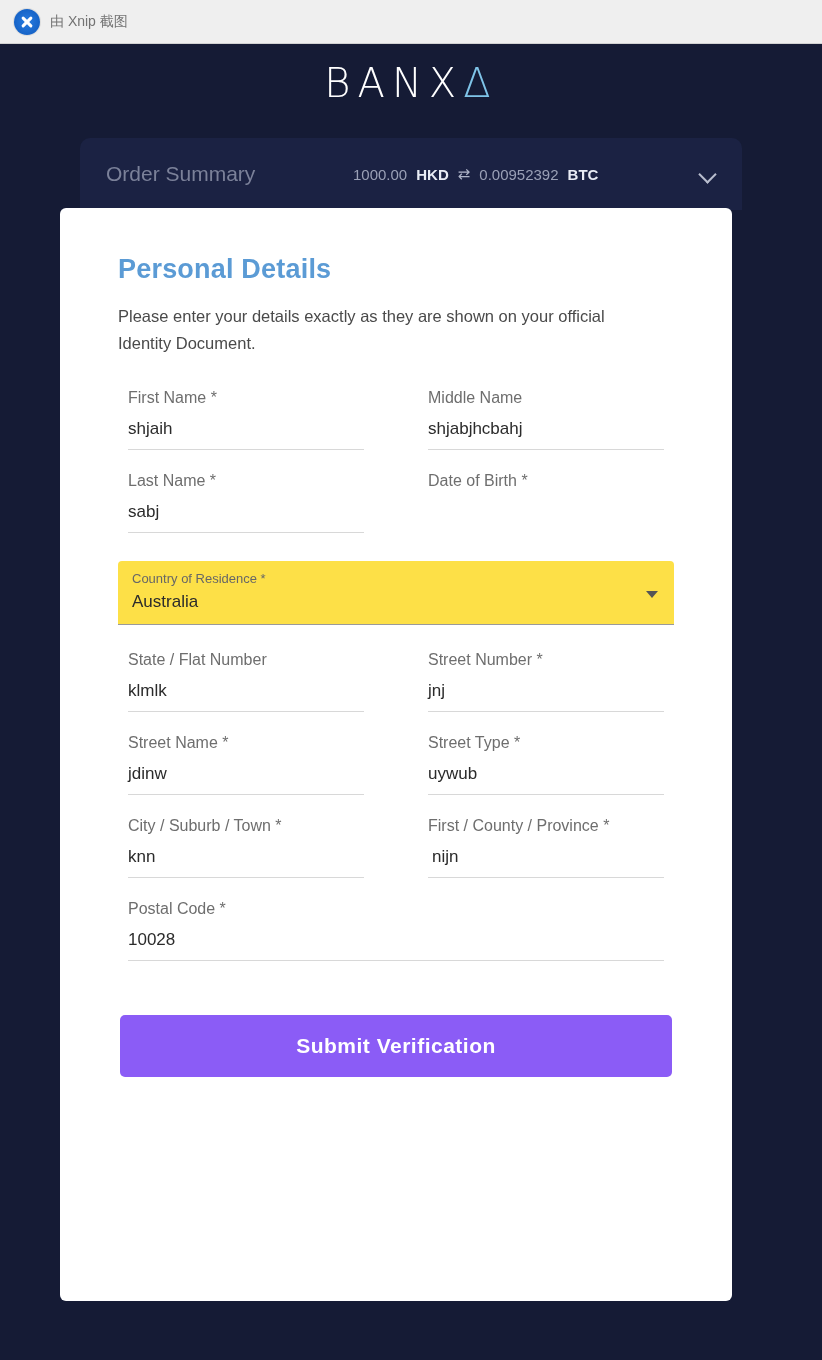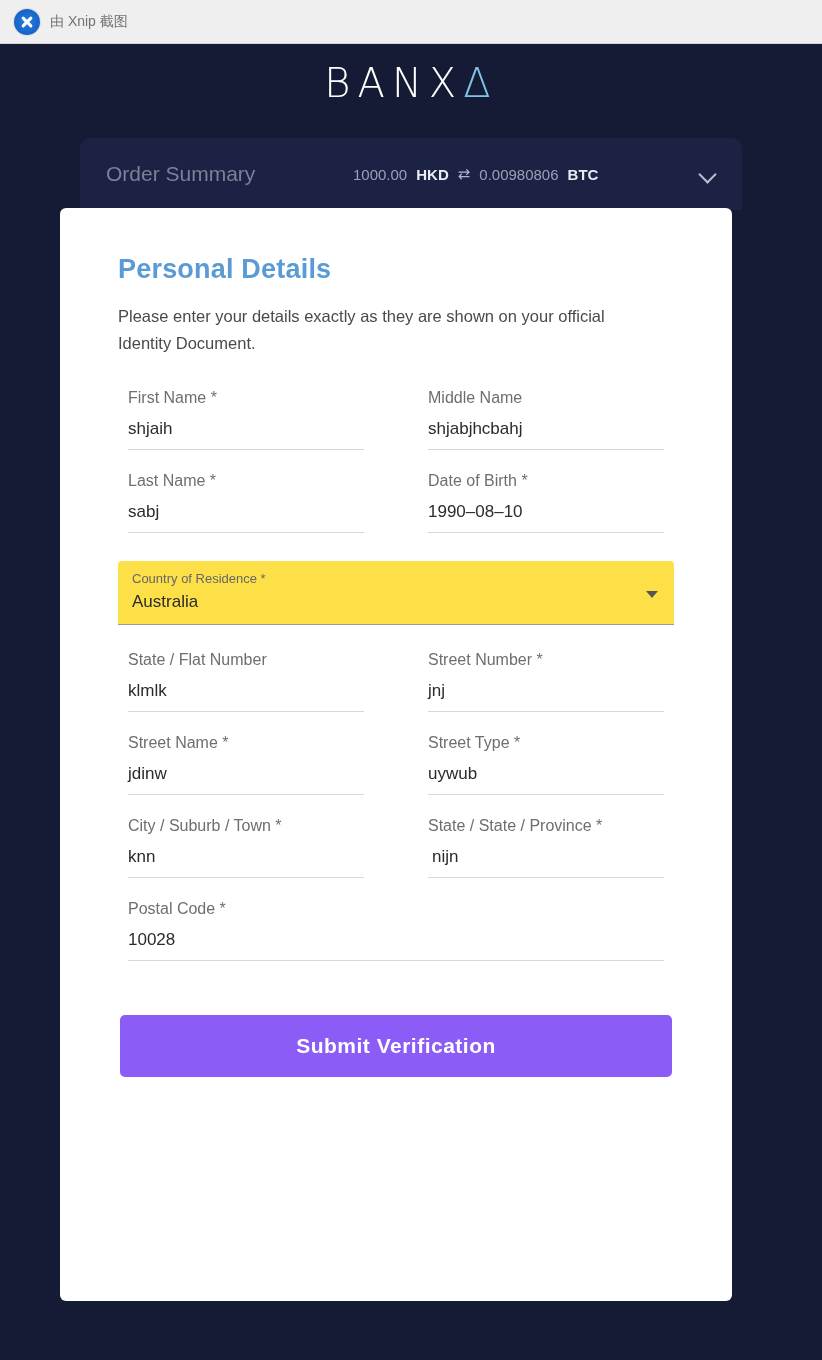--- a/index.html
+++ b/index.html
@@ -246,21 +246,21 @@
   <div class="brand">
     <span class="brand-word"><span>BANX</span><span class="accent">Δ</span></span>
   </div>
 
   <div class="order-summary">
     <div class="order-title">Order Summary</div>
     <div class="order-amounts">
       <span>1000.00</span>
       <span class="cur-code">HKD</span>
       <span class="swap-icon">⇄</span>
-      <span>0.00980806</span>
+      <span>0.00952392</span>
       <span class="cur-code">BTC</span>
     </div>
     <div class="chevron"></div>
   </div>
 
   <div class="card">
     <h1 class="card-title">Personal Details</h1>
     <p class="card-sub">Please enter your details exactly as they are shown on your official Identity Document.</p>
 
     <div class="row">
@@ -274,21 +274,20 @@
       </div>
     </div>
 
     <div class="row">
       <div class="field">
         <div class="field-label">Last Name *</div>
         <div class="field-value">sabj</div>
       </div>
       <div class="field">
         <div class="field-label">Date of Birth *</div>
-        <div class="field-value">1990–08–10</div>
       </div>
     </div>
 
     <div class="select-field">
       <div class="select-label">Country of Residence *</div>
       <div class="select-value">Australia</div>
       <div class="select-arrow"></div>
     </div>
 
     <div class="row">
@@ -312,21 +311,21 @@
         <div class="field-value">uywub</div>
       </div>
     </div>
 
     <div class="row">
       <div class="field">
         <div class="field-label">City / Suburb / Town *</div>
         <div class="field-value">knn</div>
       </div>
       <div class="field">
-        <div class="field-label">State / State / Province *</div>
+        <div class="field-label">First / County / Province *</div>
         <div class="field-value indent">nijn</div>
       </div>
     </div>
 
     <div class="row">
       <div class="field" style="flex:1 1 100%;">
         <div class="field-label">Postal Code *</div>
         <div class="field-value">10028</div>
       </div>
     </div>

